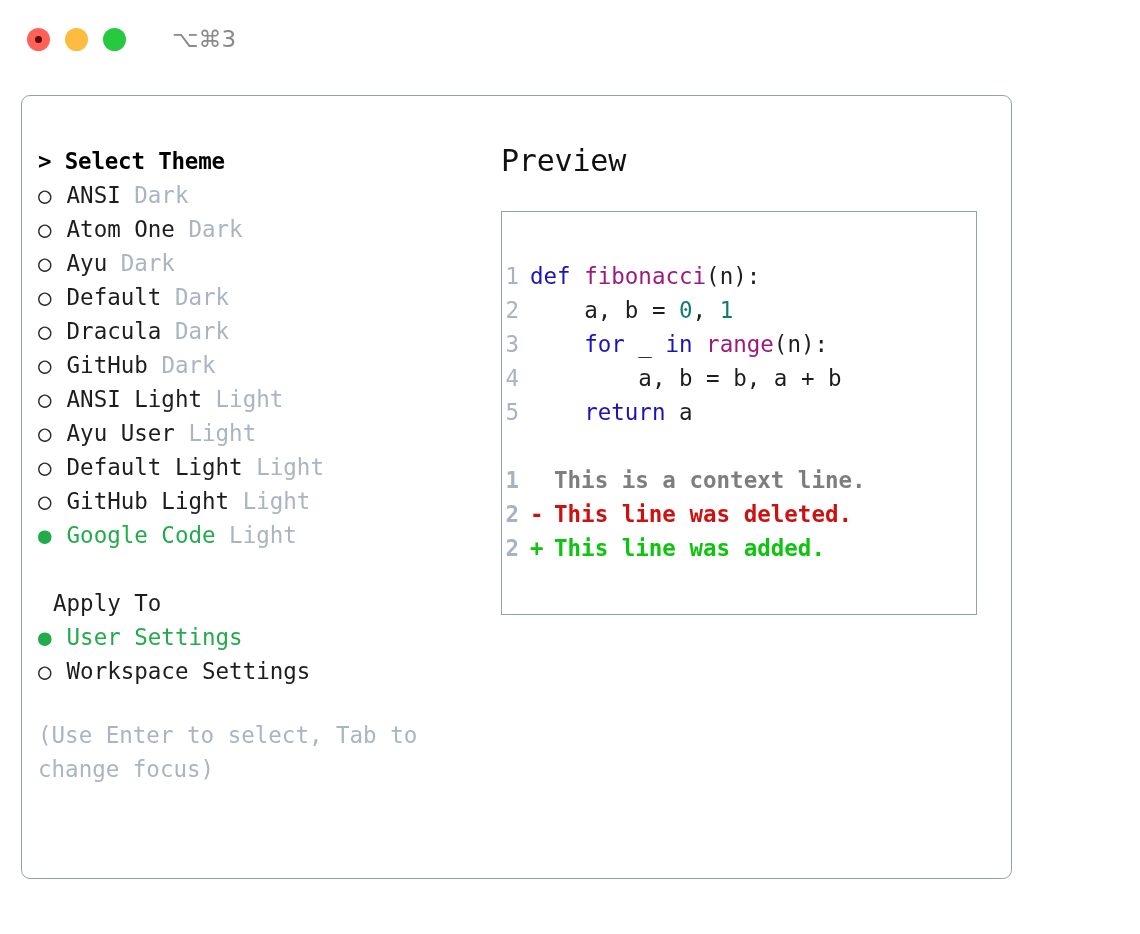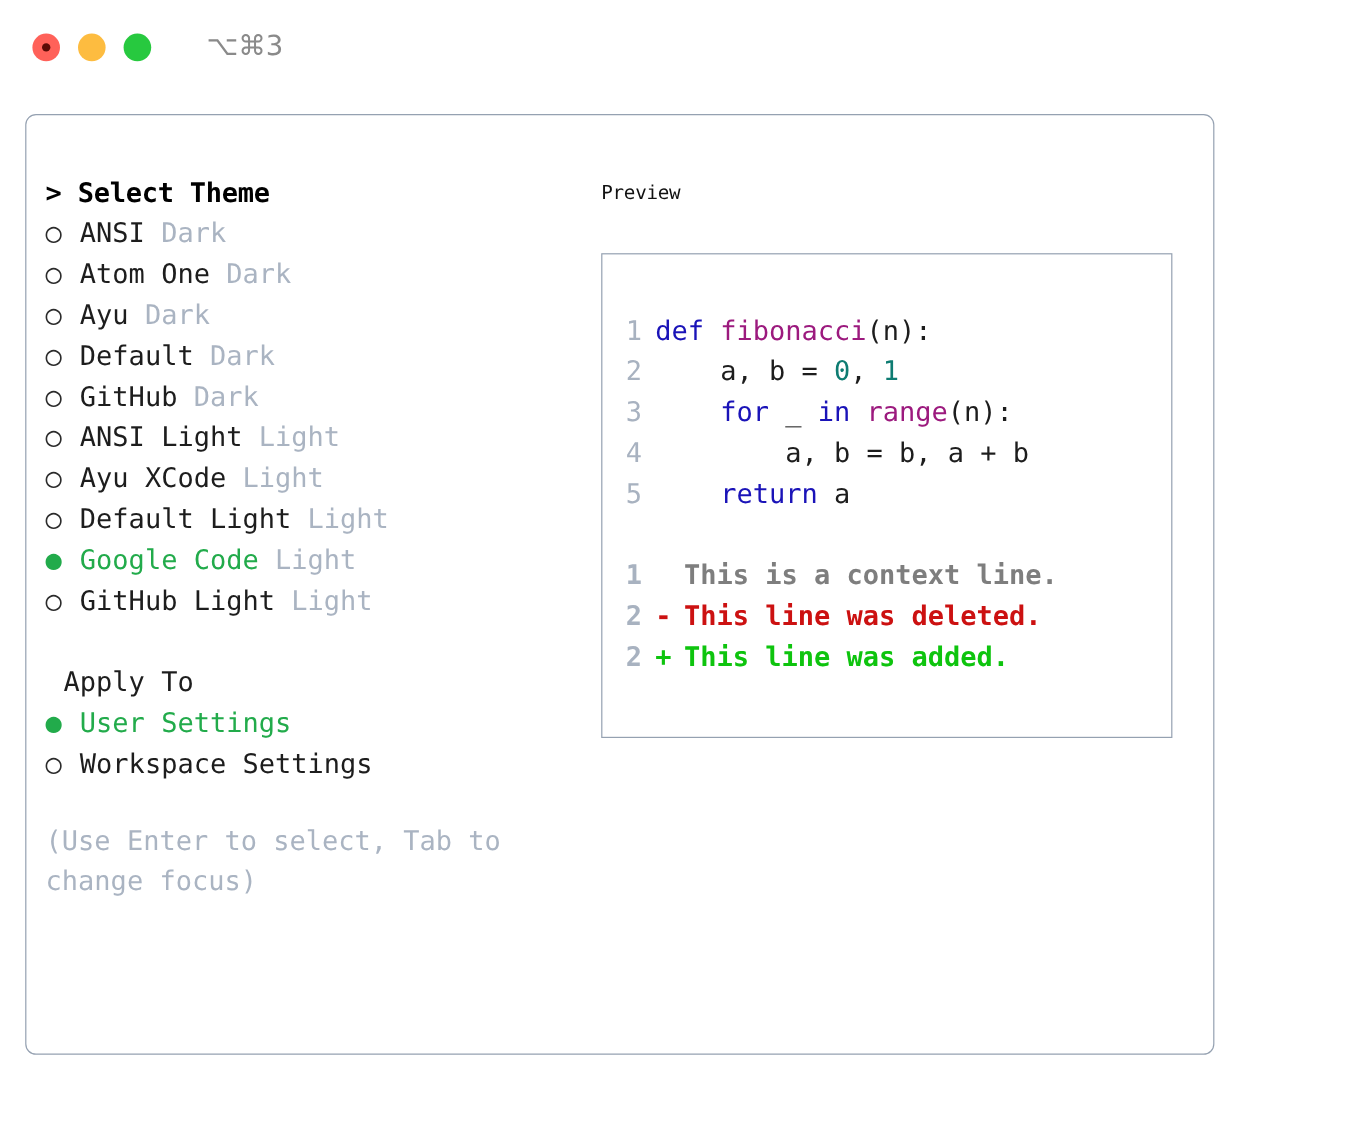--- a/index.html
+++ b/index.html
@@ -134,37 +134,37 @@
   }
 
   
   #preview-column {
     position: absolute;
     left: 479px;
     top: 48px;
     width: 490px;
   }
   #preview-header {
-    font-size: 16px;
+    font-size: 30px;
     line-height: 34px;
     color: #111111;
     letter-spacing: -0.2px;
   }
   #preview-box {
     margin-top: 33px;
     width: 476px;
     height: 404px;
     border: 1.6px solid #95a1b1;
     box-sizing: border-box;
     background: #ffffff;
     position: relative;
   }
   #code-area {
     position: absolute;
-    left: 17px;
+    left: 1px;
     top: 47px;
     right: 6px;
   }
   .code-line {
     font-size: 22.5px;
     line-height: 34px;
     white-space: pre;
     display: block;
   }
   .lnum {
@@ -202,26 +202,27 @@
 
     <div id="theme-column">
 
       <div class="line" id="select-theme-header"><span class="hdr-caret">&gt;</span><span> </span><span>Select Theme</span></div>
 
       <div id="theme-list">
           <div class="line theme-row"><span class="marker marker-empty">○</span> <span class="theme-name">ANSI</span> <span class="theme-kind">Dark</span></div>
           <div class="line theme-row"><span class="marker marker-empty">○</span> <span class="theme-name">Atom One</span> <span class="theme-kind">Dark</span></div>
           <div class="line theme-row"><span class="marker marker-empty">○</span> <span class="theme-name">Ayu</span> <span class="theme-kind">Dark</span></div>
           <div class="line theme-row"><span class="marker marker-empty">○</span> <span class="theme-name">Default</span> <span class="theme-kind">Dark</span></div>
+          <div class="line theme-row"><span class="marker marker-empty">○</span> <span class="theme-name">Dracula</span> <span class="theme-kind">Dark</span></div>
           <div class="line theme-row"><span class="marker marker-empty">○</span> <span class="theme-name">GitHub</span> <span class="theme-kind">Dark</span></div>
           <div class="line theme-row"><span class="marker marker-empty">○</span> <span class="theme-name">ANSI Light</span> <span class="theme-kind">Light</span></div>
-          <div class="line theme-row"><span class="marker marker-empty">○</span> <span class="theme-name">Ayu XCode</span> <span class="theme-kind">Light</span></div>
+          <div class="line theme-row"><span class="marker marker-empty">○</span> <span class="theme-name">Ayu User</span> <span class="theme-kind">Light</span></div>
           <div class="line theme-row"><span class="marker marker-empty">○</span> <span class="theme-name">Default Light</span> <span class="theme-kind">Light</span></div>
+          <div class="line theme-row"><span class="marker marker-empty">○</span> <span class="theme-name">GitHub Light</span> <span class="theme-kind">Light</span></div>
           <div class="line theme-row"><span class="marker marker-filled">●</span> <span class="theme-name selected">Google Code</span> <span class="theme-kind">Light</span></div>
-          <div class="line theme-row"><span class="marker marker-empty">○</span> <span class="theme-name">GitHub Light</span> <span class="theme-kind">Light</span></div>
         </div>
 
       <div id="apply-to-block">
         <div class="line" id="apply-to-header"><span class="marker"> </span><span>Apply To</span></div>
         <div id="apply-to-list">
             <div class="line theme-row"><span class="marker marker-filled">●</span> <span class="apply-name selected">User Settings</span></div>
             <div class="line theme-row"><span class="marker marker-empty">○</span> <span class="apply-name">Workspace Settings</span></div>
           </div>
       </div>
 

